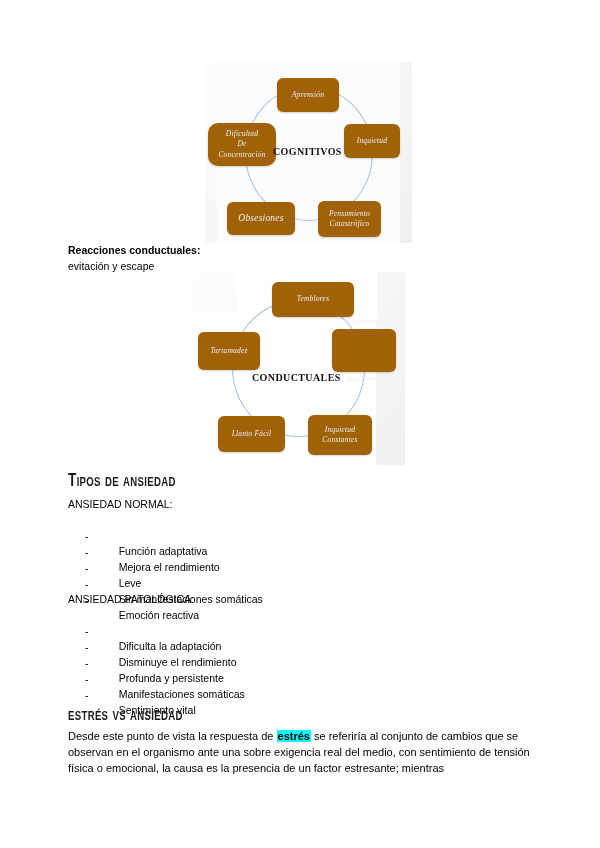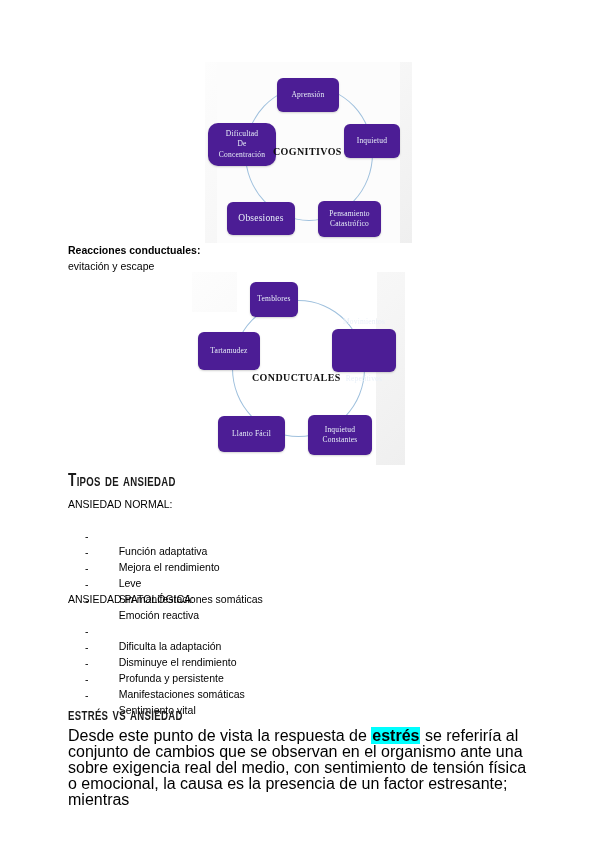--- a/index.html
+++ b/index.html
@@ -45,35 +45,36 @@
   .ring {
     position: absolute;
     border: 1px solid #9fc0dd;
     border-radius: 50%;
     box-sizing: border-box;
     background: transparent;
   }
 
   .node {
     position: absolute;
-    background: #4c1d95;
+    background: #a16207;
     color: #e8f0f8;
     border-radius: 6px;
     display: flex;
     align-items: center;
     justify-content: center;
     text-align: center;
     font-family: "Liberation Serif", serif;
     font-size: 7.5px;
     line-height: 1.35;
     letter-spacing: 0.2px;
     box-sizing: border-box;
     padding: 2px 3px;
     box-shadow: 0 1px 2px rgba(0,0,0,0.18);
     z-index: 3;
+    font-style: italic;
   }
   .node.big {
     font-size: 9.5px;
   }
   .node span { display: block; }
 
   .center-label {
     position: absolute;
     font-family: "Liberation Serif", serif;
     font-weight: bold;
@@ -104,21 +105,21 @@
     color: #1a1a1a;
     white-space: pre;
     transform: scaleX(0.80) scaleY(1.08);
     transform-origin: left top;
     font-variant: small-caps;
   }
 
   .para {
     position: absolute;
     font-family: "Liberation Sans", sans-serif;
-    font-size: 16px;
+    font-size: 11px;
     line-height: 16px;
     color: #000;
     width: 470px;
     text-align: left;
   }
   .hl {
     background: #00ffff;
     font-weight: bold;
     padding: 0 1px;
   }
@@ -172,21 +173,21 @@
   <div class="txt bold" style="left:68px; top:243px;">Reacciones conductuales:</div>
   <div class="txt" style="left:68px; top:259px;">evitación y escape</div>
 
   <div class="figure" style="left:192px; top:272px; width:213px; height:193px;">
     <div class="fig-inner"></div>
     <div class="fig-white-pad" style="left:0px; top:40px; width:184px; height:153px; background:#ffffff;"></div>
     <div class="fig-white-pad" style="left:45px; top:0px; width:140px; height:46px; background:#ffffff;"></div>
 
     <div class="ring" style="left:40px; top:28px; width:133px; height:137px;"></div>
 
-    <div class="node" style="left:58px; top:10px; width:48px; height:35px;">
+    <div class="node" style="left:80px; top:10px; width:82px; height:35px;">
       <span>Temblores</span>
     </div>
 
     <div class="node" style="left:140px; top:57px; width:64px; height:43px; flex-direction:column;gap:46px;">
       <span>Movimientos</span>
       <span>Repetitivos</span>
     </div>
 
     <div class="node" style="left:116px; top:143px; width:64px; height:40px; flex-direction:column;">
       <span>Inquietud</span>

